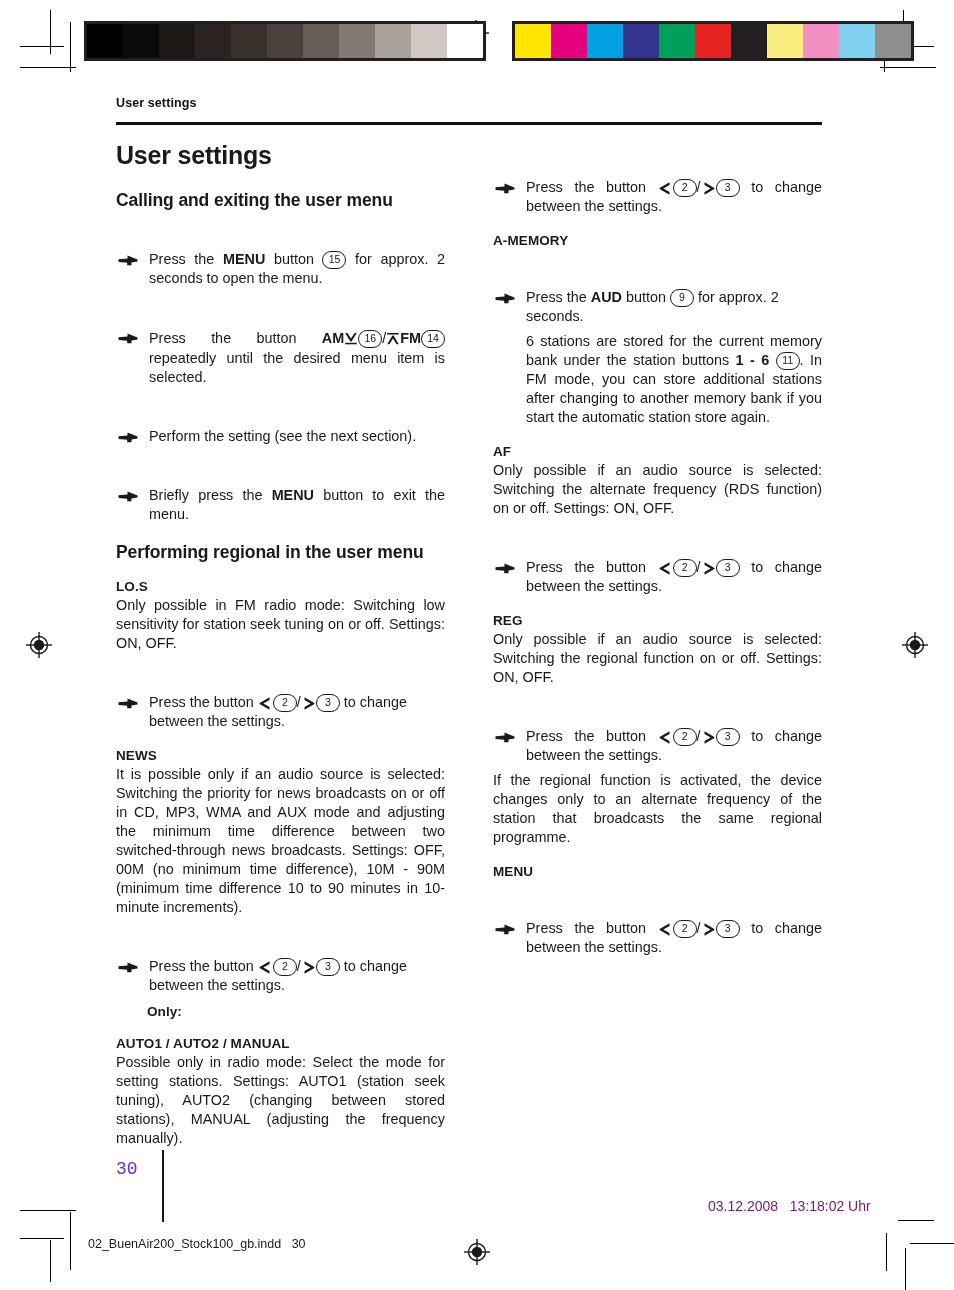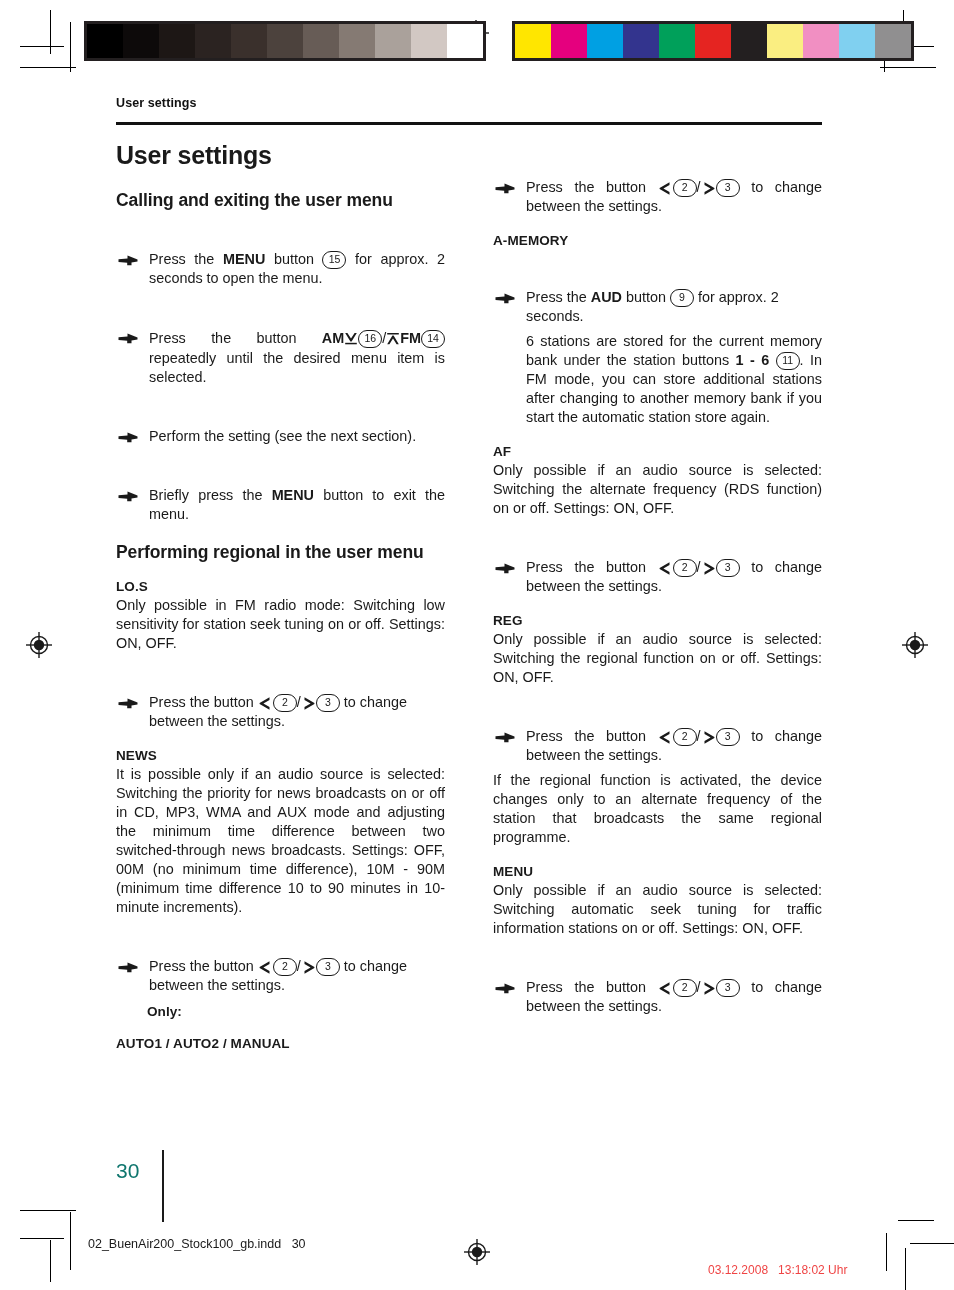--- a/index.html
+++ b/index.html
@@ -185,22 +185,23 @@
     display: inline-block;
     font-size: 16px;
     font-weight: bold;
     vertical-align: -1px;
   }
 
   .page-number {
     position: absolute;
     left: 116px;
     top: 1159px;
-    font-size: 21px;
-    color: #0f766e;
+    font-size: 18px;
+    color: #6d28d9;
+    font-family: Liberation Mono, monospace;
   }
   .page-rule {
     position: absolute;
     left: 162px;
     top: 1150px;
     width: 2px;
     height: 72px;
     background: #1a1a1a;
   }
 
@@ -208,23 +209,23 @@
     position: absolute;
     left: 88px;
     top: 1237px;
     font-size: 12.5px;
     color: #1a1a1a;
     white-space: pre;
   }
   .footer-right {
     position: absolute;
     left: 708px;
-    top: 1263px;
-    font-size: 12px;
-    color: #ef4444;
+    top: 1198px;
+    font-size: 14px;
+    color: #701a75;
     white-space: pre;
   }
 </style>
 </head>
 <body>
 
 <div>
 
   <div class="crop v" style="left:50px; top:10px; height:44px;"></div>
   <div class="crop h" style="left:20px; top:46px; width:44px;"></div>
@@ -375,20 +376,21 @@
               </span>Press the button <span class="arrow"><svg width="15" height="15" viewBox="0 0 15 15" style="vertical-align:-3px">
                   <path d="M11.5 1.2 L11.5 4.0 L5.4 7.5 L11.5 11.0 L11.5 13.8 L1.6 8.0 L1.6 7.0 Z" fill="#1a1a1a"></path>
                 </svg></span><span class="ref">2</span>/<span class="arrow"><svg width="15" height="15" viewBox="0 0 15 15" style="vertical-align:-3px">
                   <path d="M3.5 1.2 L3.5 4.0 L9.6 7.5 L3.5 11.0 L3.5 13.8 L13.4 8.0 L13.4 7.0 Z" fill="#1a1a1a"></path>
                 </svg></span><span class="ref">3</span> to change between the settings.</li>
           </ul>
           <div class="note-block">
             <div class="note-title">Only:</div>
           </div>
           <h3 class="sub">AUTO1 / AUTO2 / MANUAL</h3>
+          <p class="body">Possible only in radio mode: Select the mode for setting stations. Settings: AUTO1 (station seek tuning), AUTO2 (changing between stored stations), MANUAL (adjusting the frequency manually).</p>
         </div>
 
     </div>
 
     <div class="col">
 
       <ul class="steps" id="right-lead-step">
           <li><span class="hand">
               <svg width="20" height="11" viewBox="0 0 20 11">
                 <path d="M0.5 4.2 L9.5 3.4 L9.5 0.6 L19.5 4.4 L19.5 6.4 L13.5 7.4 L13.5 10.2 L9.2 10.2 L9.2 7.8 L0.5 7.0 Z" fill="#1a1a1a"></path>
@@ -431,21 +433,20 @@
                   <path d="M0.5 4.2 L9.5 3.4 L9.5 0.6 L19.5 4.4 L19.5 6.4 L13.5 7.4 L13.5 10.2 L9.2 10.2 L9.2 7.8 L0.5 7.0 Z" fill="#1a1a1a"></path>
                 </svg>
               </span>Press the button <span class="arrow"><svg width="15" height="15" viewBox="0 0 15 15" style="vertical-align:-3px">
                   <path d="M11.5 1.2 L11.5 4.0 L5.4 7.5 L11.5 11.0 L11.5 13.8 L1.6 8.0 L1.6 7.0 Z" fill="#1a1a1a"></path>
                 </svg></span><span class="ref">2</span>/<span class="arrow"><svg width="15" height="15" viewBox="0 0 15 15" style="vertical-align:-3px">
                   <path d="M3.5 1.2 L3.5 4.0 L9.6 7.5 L3.5 11.0 L3.5 13.8 L13.4 8.0 L13.4 7.0 Z" fill="#1a1a1a"></path>
                 </svg></span><span class="ref">3</span> to change between the settings.</li>
           </ul>
           <p class="body" style="margin-top: 6px;">If the regional function is activated, the device changes only to an alternate frequency of the station that broadcasts the same regional programme.</p>
           <h3 class="sub">MENU</h3>
-          <p class="body">Only possible if an audio source is selected: Switching automatic seek tuning for traffic information stations on or off. Settings: ON, OFF.</p>
           <ul class="steps">
             <li><span class="hand">
                 <svg width="20" height="11" viewBox="0 0 20 11">
                   <path d="M0.5 4.2 L9.5 3.4 L9.5 0.6 L19.5 4.4 L19.5 6.4 L13.5 7.4 L13.5 10.2 L9.2 10.2 L9.2 7.8 L0.5 7.0 Z" fill="#1a1a1a"></path>
                 </svg>
               </span>Press the button <span class="arrow"><svg width="15" height="15" viewBox="0 0 15 15" style="vertical-align:-3px">
                   <path d="M11.5 1.2 L11.5 4.0 L5.4 7.5 L11.5 11.0 L11.5 13.8 L1.6 8.0 L1.6 7.0 Z" fill="#1a1a1a"></path>
                 </svg></span><span class="ref">2</span>/<span class="arrow"><svg width="15" height="15" viewBox="0 0 15 15" style="vertical-align:-3px">
                   <path d="M3.5 1.2 L3.5 4.0 L9.6 7.5 L3.5 11.0 L3.5 13.8 L13.4 8.0 L13.4 7.0 Z" fill="#1a1a1a"></path>
                 </svg></span><span class="ref">3</span> to change between the settings.</li>

